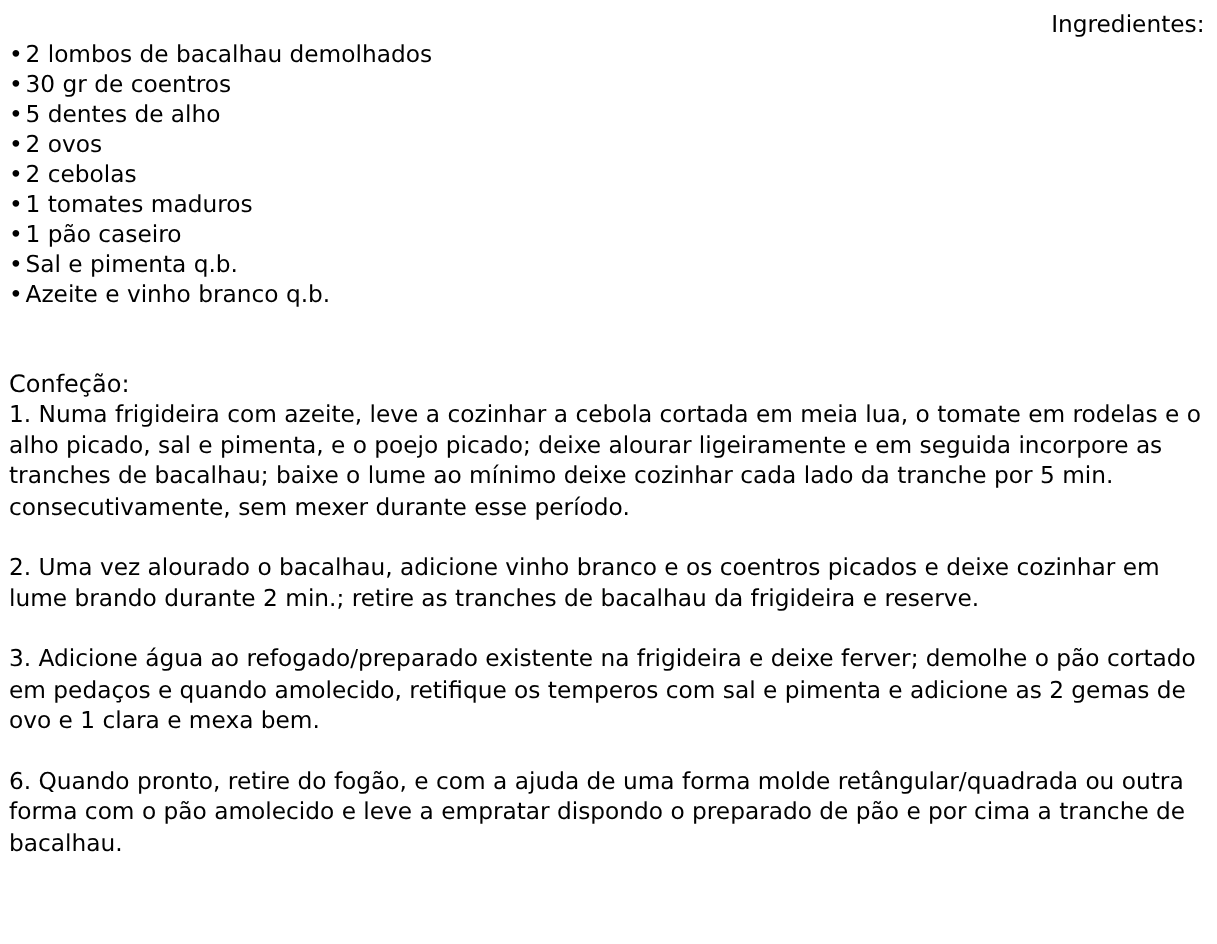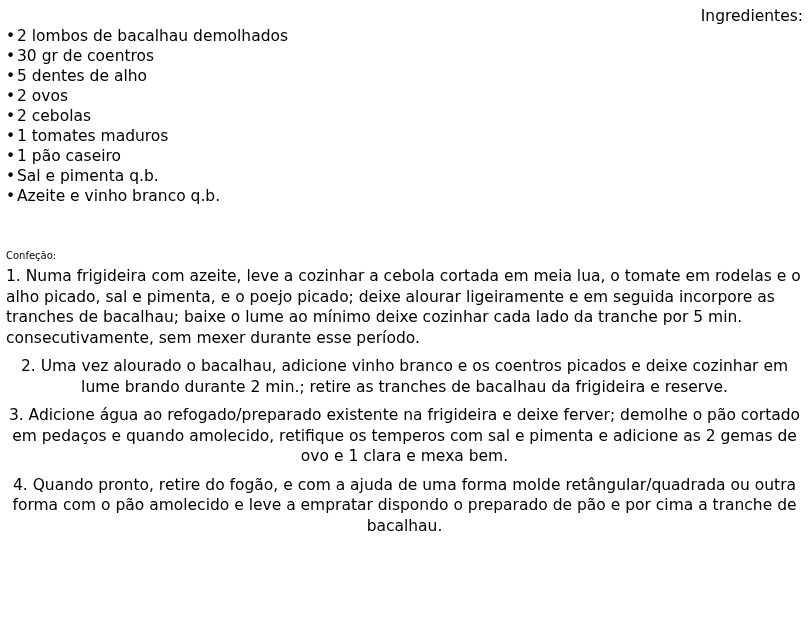--- a/index.html
+++ b/index.html
@@ -35,33 +35,32 @@
     white-space: nowrap;
   }
   .bullet {
     display: inline-block;
     width: 11px;
   }
   .gap {
     height: 40px;
   }
   .prep-title {
-    font-size: 10px;
+    font-size: 16px;
     line-height: 20px;
     margin: 0;
   }
   .step {
     font-size: 15.5px;
     line-height: 20.5px;
     margin: 0;
     text-align: left;
   }
   .step + .step {
-    margin-top: 8px;
-    text-align: center;
+    margin-top: 20px;
   }
 </style>
 </head>
 <body>
 
 <div class="page">
 
   <div class="section-title">Ingredientes:</div>
 
   <ul class="ingredient-list">
@@ -76,15 +75,15 @@
     <li><span class="bullet">•</span><span>Azeite e vinho branco q.b.</span></li>
   </ul>
 
   <div class="gap"></div>
 
   <div class="prep-title">Confeção:</div>
 
   <p class="step">1. Numa frigideira com azeite, leve a cozinhar a cebola cortada em meia lua, o tomate em rodelas e o alho picado, sal e pimenta, e o poejo picado; deixe alourar ligeiramente e em seguida incorpore as tranches de bacalhau; baixe o lume ao mínimo deixe cozinhar cada lado da tranche por 5 min. consecutivamente, sem mexer durante esse período.</p>
   <p class="step">2. Uma vez alourado o bacalhau, adicione vinho branco e os coentros picados e deixe cozinhar em lume brando durante 2 min.; retire as tranches de bacalhau da frigideira e reserve.</p>
   <p class="step">3. Adicione água ao refogado/preparado existente na frigideira e deixe ferver; demolhe o pão cortado em pedaços e quando amolecido, retifique os temperos com sal e pimenta e adicione as 2 gemas de ovo e 1 clara e mexa bem.</p>
-  <p class="step">4. Quando pronto, retire do fogão, e com a ajuda de uma forma molde retângular/quadrada ou outra forma com o pão amolecido e leve a empratar dispondo o preparado de pão e por cima a tranche de bacalhau.</p>
+  <p class="step">6. Quando pronto, retire do fogão, e com a ajuda de uma forma molde retângular/quadrada ou outra forma com o pão amolecido e leve a empratar dispondo o preparado de pão e por cima a tranche de bacalhau.</p>
 
 </div>
 
 </body></html>

